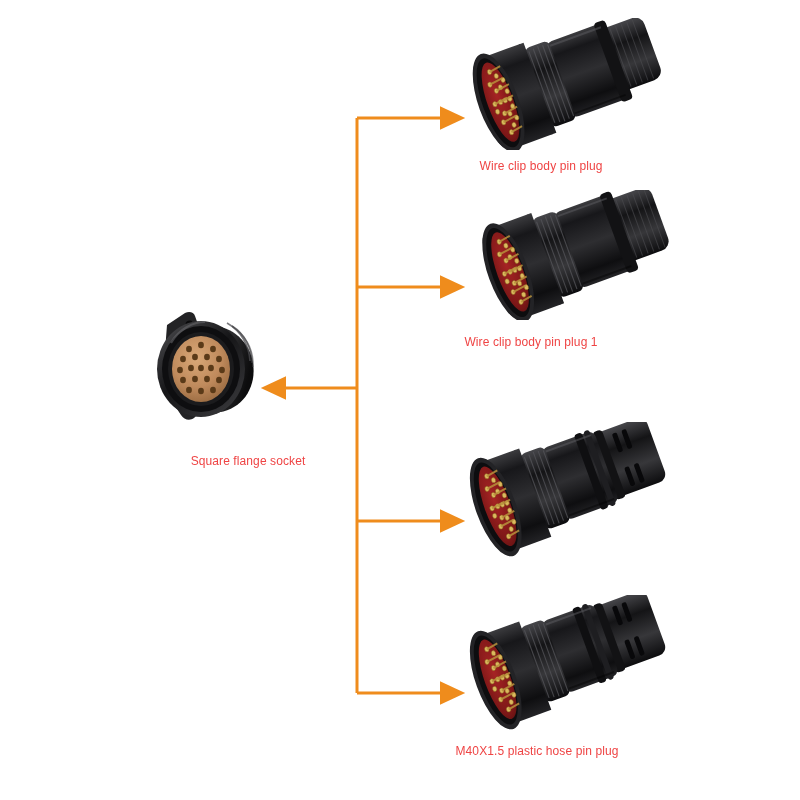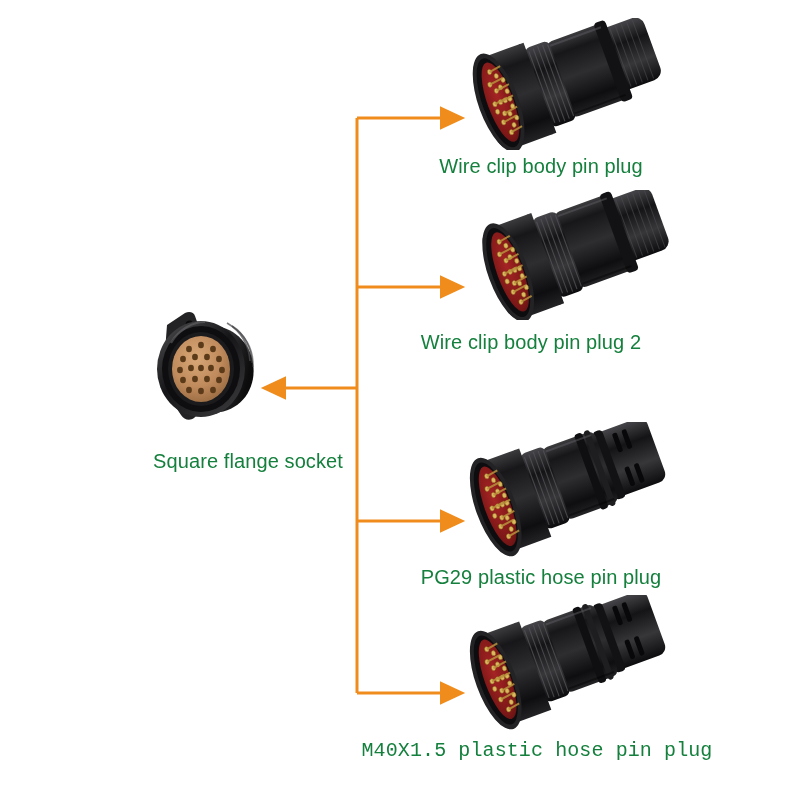--- a/index.html
+++ b/index.html
@@ -28,24 +28,24 @@
     position: absolute;
     left: 0; top: 0;
     width: 800px;
     height: 800px;
     pointer-events: none;
   }
 
   
   .caption {
     position: absolute;
-    font-size: 20px;
+    font-size: 12px;
     line-height: 18px;
     letter-spacing: 0.1px;
-    color: #15803d;
+    color: #ef4444;
     white-space: nowrap;
     transform: translateX(-50%);
   }
 
   
   .figure {
     position: absolute;
   }
   .figure svg { display: block; }
 
@@ -331,21 +331,21 @@
           <line x1="42" y1="60" x2="56" y2="58"></line>
           <line x1="42" y1="72" x2="56" y2="70"></line>
           <line x1="38" y1="80" x2="52" y2="78"></line>
           <line x1="42" y1="92" x2="54" y2="90"></line>
         </g>
         <path d="M106,24 h52" stroke="#5d5d62" stroke-width="2" opacity=".5"></path>
         <path d="M106,96 h52" stroke="#000" stroke-width="2" opacity=".4"></path>
       </g>
     </svg>
   </div>
-  <div class="caption" style="left:531px; top:333px;">Wire clip body pin plug 2</div>
+  <div class="caption" style="left:531px; top:333px;">Wire clip body pin plug 1</div>
 
   <div class="figure" style="left:452px; top:422px;">
     <svg width="222" height="136" viewBox="0 0 222 136">
       <defs>
         <linearGradient id="pl3body" x1="0" y1="0" x2="0" y2="1">
           <stop offset="0" stop-color="#3b3b3e"></stop>
           <stop offset="0.18" stop-color="#17171a"></stop>
           <stop offset="0.5" stop-color="#2e2e31"></stop>
           <stop offset="0.82" stop-color="#0e0e10"></stop>
           <stop offset="1" stop-color="#232326"></stop>
@@ -423,21 +423,20 @@
           <line x1="44" y1="61" x2="58" y2="59"></line>
           <line x1="44" y1="73" x2="58" y2="71"></line>
           <line x1="40" y1="81" x2="54" y2="79"></line>
           <line x1="44" y1="93" x2="56" y2="91"></line>
         </g>
         <path d="M108,26 h48" stroke="#5d5d62" stroke-width="2" opacity=".5"></path>
         <path d="M108,94 h48" stroke="#000" stroke-width="2" opacity=".4"></path>
       </g>
     </svg>
   </div>
-  <div class="caption" style="left:541px; top:568px;">PG29 plastic hose pin plug</div>
 
   <div class="figure" style="left:452px; top:595px;">
     <svg width="222" height="136" viewBox="0 0 222 136">
       <defs>
         <linearGradient id="pl4body" x1="0" y1="0" x2="0" y2="1">
           <stop offset="0" stop-color="#3b3b3e"></stop>
           <stop offset="0.18" stop-color="#17171a"></stop>
           <stop offset="0.5" stop-color="#2e2e31"></stop>
           <stop offset="0.82" stop-color="#0e0e10"></stop>
           <stop offset="1" stop-color="#232326"></stop>
@@ -510,15 +509,15 @@
           <line x1="44" y1="61" x2="58" y2="59"></line>
           <line x1="44" y1="73" x2="58" y2="71"></line>
           <line x1="40" y1="81" x2="54" y2="79"></line>
           <line x1="44" y1="93" x2="56" y2="91"></line>
         </g>
         <path d="M108,26 h48" stroke="#5d5d62" stroke-width="2" opacity=".5"></path>
         <path d="M108,94 h48" stroke="#000" stroke-width="2" opacity=".4"></path>
       </g>
     </svg>
   </div>
-  <div class="caption" style="left:537px; top:742px;font-family:Liberation Mono, monospace;">M40X1.5 plastic hose pin plug</div>
+  <div class="caption" style="left:537px; top:742px;">M40X1.5 plastic hose pin plug</div>
 
 </div>
 
 </body></html>

